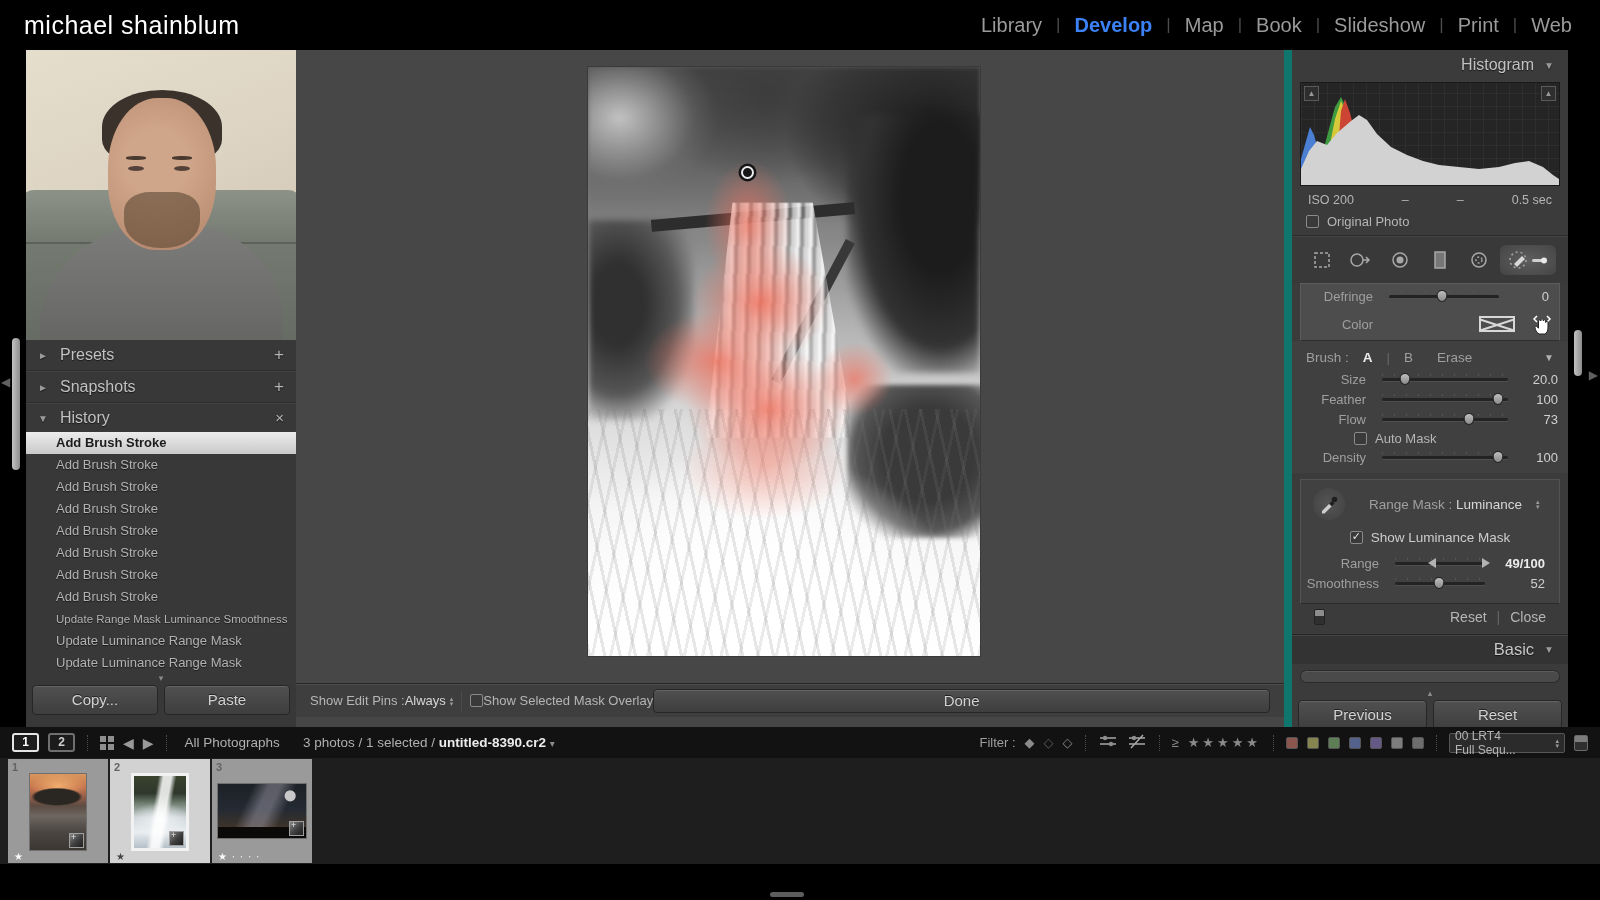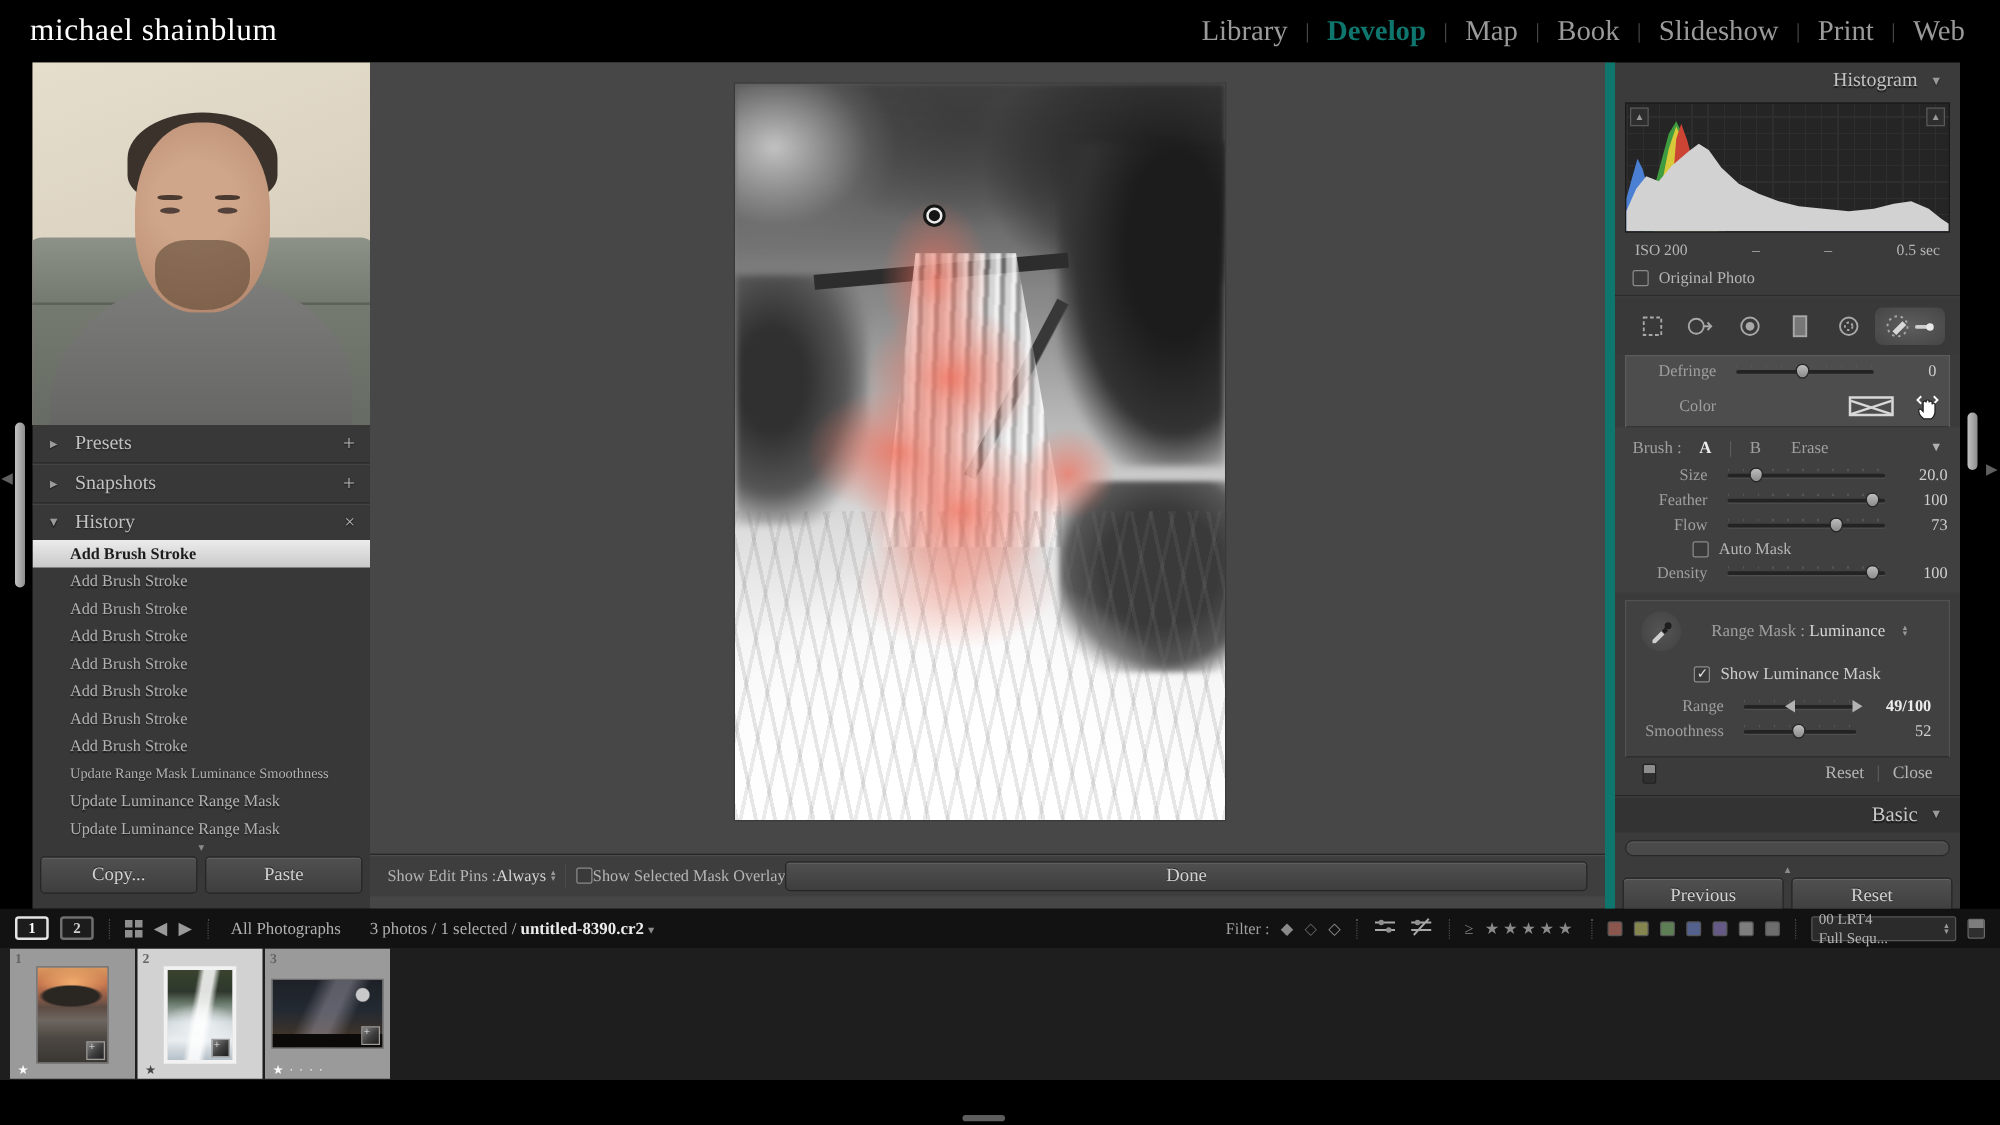--- a/index.html
+++ b/index.html
@@ -1,26 +1,26 @@
 <!DOCTYPE html>
 <html><head>
 <meta charset="utf-8">
 <style>
   * { box-sizing:border-box; margin:0; padding:0; }
   html,body { width:1600px; height:900px; background:#000; overflow:hidden;
               font-family:"Liberation Sans","DejaVu Sans",sans-serif; }
-  #stage { position:relative; width:1293px; height:900px; background:#000;font-family:Liberation Serif, serif; }
+  #stage { position:relative; width:1293px; height:900px; background:#000; }
 
   
   #topbar { position:absolute; left:0; top:0; width:1600px; height:50px; background:#000;
             display:flex; align-items:center; }
   .identity { color:#fff; font-size:25px; letter-spacing:.5px; padding-left:24px; }
   .topnav { margin-left:auto; display:flex; align-items:center; gap:14px; padding-right:28px; }
-  .topnav .nav-item { color:#9a9a9a; font-size:23px; }
-  .topnav .nav-item.active { color:#0f766e; font-weight:bold; }
+  .topnav .nav-item { color:#9a9a9a; font-size:20px; }
+  .topnav .nav-item.active { color:#3b82f6; font-weight:bold; }
   .topnav .nav-sep { color:#4c4c4c; font-size:17px; }
 
   
   .gutter { position:absolute; background:#000; }
   #gutter-left  { left:0; top:50px; width:26px; height:677px; }
   #gutter-right { left:1568px; top:50px; width:32px; height:677px; }
   .v-scroll { position:absolute; width:8px; border-radius:4px;
               background:linear-gradient(90deg,#c2c2c2,#8d8d8d); }
   #lscroll { left:12px; top:288px; height:132px; }
   #rscroll { left:6px;  top:280px; height:46px; }

